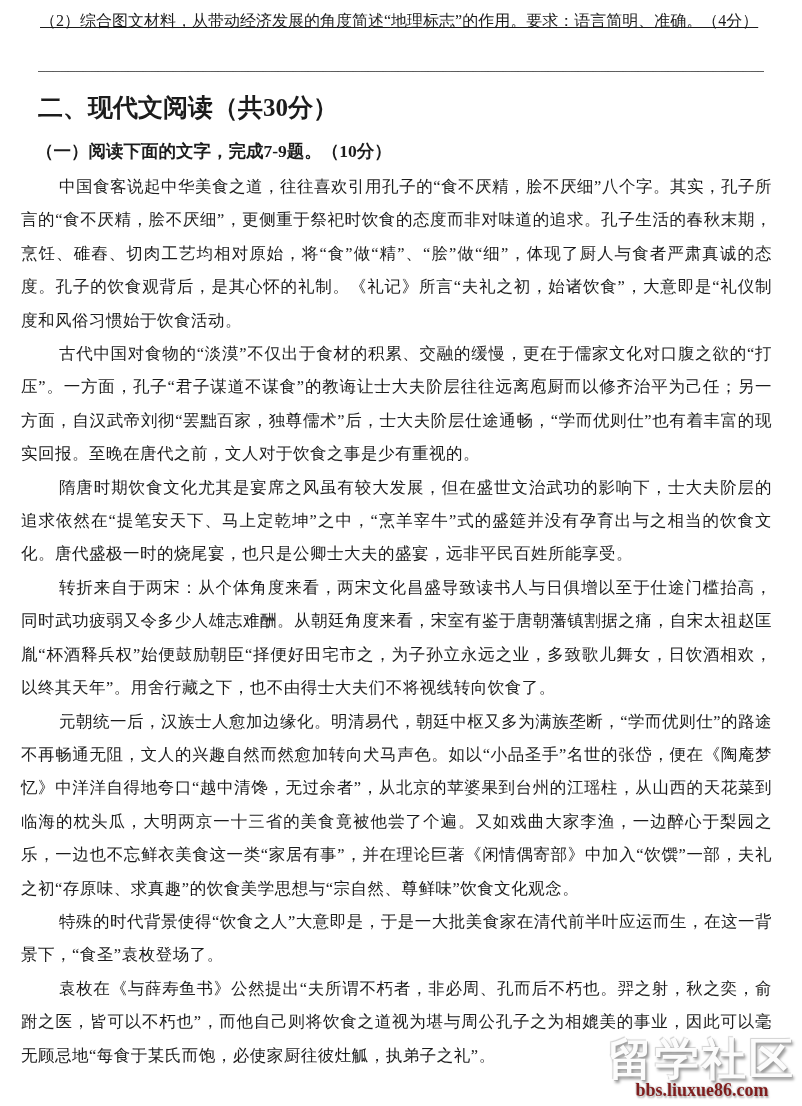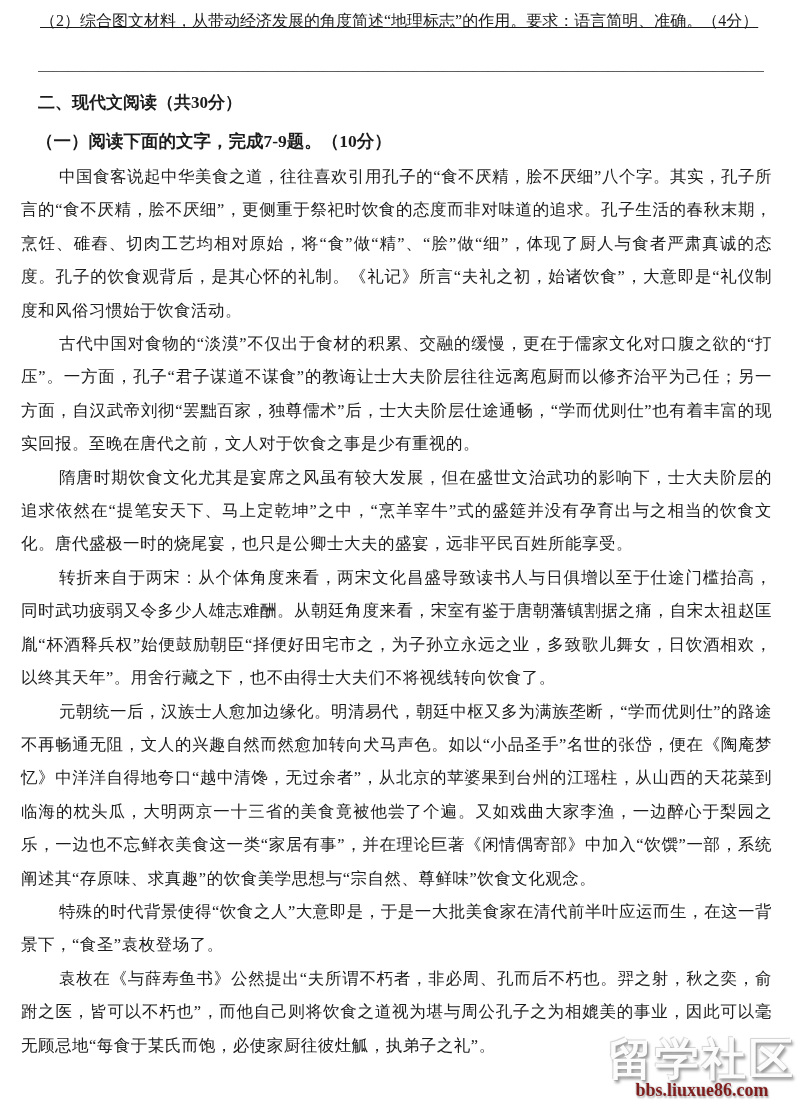--- a/index.html
+++ b/index.html
@@ -31,21 +31,21 @@
     margin: 25px 38px 0 38px;
     height: 22px;
     font-size: 15px;
     letter-spacing: 0px;
     color: #2a2a2a;
     white-space: nowrap;
     overflow: hidden;
   }
   .section-title {
     margin: 12px 38px 0 38px;
-    font-size: 17px;
+    font-size: 25px;
     font-weight: bold;
     white-space: nowrap;
   }
   .passage-instructions {
     margin: 15px 36px 0 36px;
     font-size: 17.5px;
     font-weight: bold;
     white-space: nowrap;
   }
   .passage {
@@ -95,21 +95,21 @@
 
   <div class="section-title">二、现代文阅读（共30分）</div>
 
   <div class="passage-instructions">（一）阅读下面的文字，完成7-9题。（10分）</div>
 
   <div class="passage">
     <p>中国食客说起中华美食之道，往往喜欢引用孔子的“食不厌精，脍不厌细”八个字。其实，孔子所言的“食不厌精，脍不厌细”，更侧重于祭祀时饮食的态度而非对味道的追求。孔子生活的春秋末期，烹饪、碓舂、切肉工艺均相对原始，将“食”做“精”、“脍”做“细”，体现了厨人与食者严肃真诚的态度。孔子的饮食观背后，是其心怀的礼制。《礼记》所言“夫礼之初，始诸饮食”，大意即是“礼仪制度和风俗习惯始于饮食活动。</p>
     <p>古代中国对食物的“淡漠”不仅出于食材的积累、交融的缓慢，更在于儒家文化对口腹之欲的“打压”。一方面，孔子“君子谋道不谋食”的教诲让士大夫阶层往往远离庖厨而以修齐治平为己任；另一方面，自汉武帝刘彻“罢黜百家，独尊儒术”后，士大夫阶层仕途通畅，“学而优则仕”也有着丰富的现实回报。至晚在唐代之前，文人对于饮食之事是少有重视的。</p>
     <p>隋唐时期饮食文化尤其是宴席之风虽有较大发展，但在盛世文治武功的影响下，士大夫阶层的追求依然在“提笔安天下、马上定乾坤”之中，“烹羊宰牛”式的盛筵并没有孕育出与之相当的饮食文化。唐代盛极一时的烧尾宴，也只是公卿士大夫的盛宴，远非平民百姓所能享受。</p>
     <p>转折来自于两宋：从个体角度来看，两宋文化昌盛导致读书人与日俱增以至于仕途门槛抬高，同时武功疲弱又令多少人雄志难酬。从朝廷角度来看，宋室有鉴于唐朝藩镇割据之痛，自宋太祖赵匡胤“杯酒释兵权”始便鼓励朝臣“择便好田宅市之，为子孙立永远之业，多致歌儿舞女，日饮酒相欢，以终其天年”。用舍行藏之下，也不由得士大夫们不将视线转向饮食了。</p>
-    <p>元朝统一后，汉族士人愈加边缘化。明清易代，朝廷中枢又多为满族垄断，“学而优则仕”的路途不再畅通无阻，文人的兴趣自然而然愈加转向犬马声色。如以“小品圣手”名世的张岱，便在《陶庵梦忆》中洋洋自得地夸口“越中清馋，无过余者”，从北京的苹婆果到台州的江瑶柱，从山西的天花菜到临海的枕头瓜，大明两京一十三省的美食竟被他尝了个遍。又如戏曲大家李渔，一边醉心于梨园之乐，一边也不忘鲜衣美食这一类“家居有事”，并在理论巨著《闲情偶寄部》中加入“饮馔”一部，系统阐述其“存原味、求真趣”的饮食美学思想与“宗自然、尊鲜味”饮食文化观念。</p>
+    <p>元朝统一后，汉族士人愈加边缘化。明清易代，朝廷中枢又多为满族垄断，“学而优则仕”的路途不再畅通无阻，文人的兴趣自然而然愈加转向犬马声色。如以“小品圣手”名世的张岱，便在《陶庵梦忆》中洋洋自得地夸口“越中清馋，无过余者”，从北京的苹婆果到台州的江瑶柱，从山西的天花菜到临海的枕头瓜，大明两京一十三省的美食竟被他尝了个遍。又如戏曲大家李渔，一边醉心于梨园之乐，一边也不忘鲜衣美食这一类“家居有事”，并在理论巨著《闲情偶寄部》中加入“饮馔”一部，夫礼之初“存原味、求真趣”的饮食美学思想与“宗自然、尊鲜味”饮食文化观念。</p>
     <p>特殊的时代背景使得“饮食之人”大意即是，于是一大批美食家在清代前半叶应运而生，在这一背景下，“食圣”袁枚登场了。</p>
     <p>袁枚在《与薛寿鱼书》公然提出“夫所谓不朽者，非必周、孔而后不朽也。羿之射，秋之奕，俞跗之医，皆可以不朽也”，而他自己则将饮食之道视为堪与周公孔子之为相媲美的事业，因此可以毫无顾忌地“每食于某氏而饱，必使家厨往彼灶觚，执弟子之礼”。</p>
   </div>
 
   <div class="watermark">
     <div class="wm-title">留学社区</div>
     <div class="wm-url">bbs.liuxue86.com</div>
   </div>
 
 </div>

